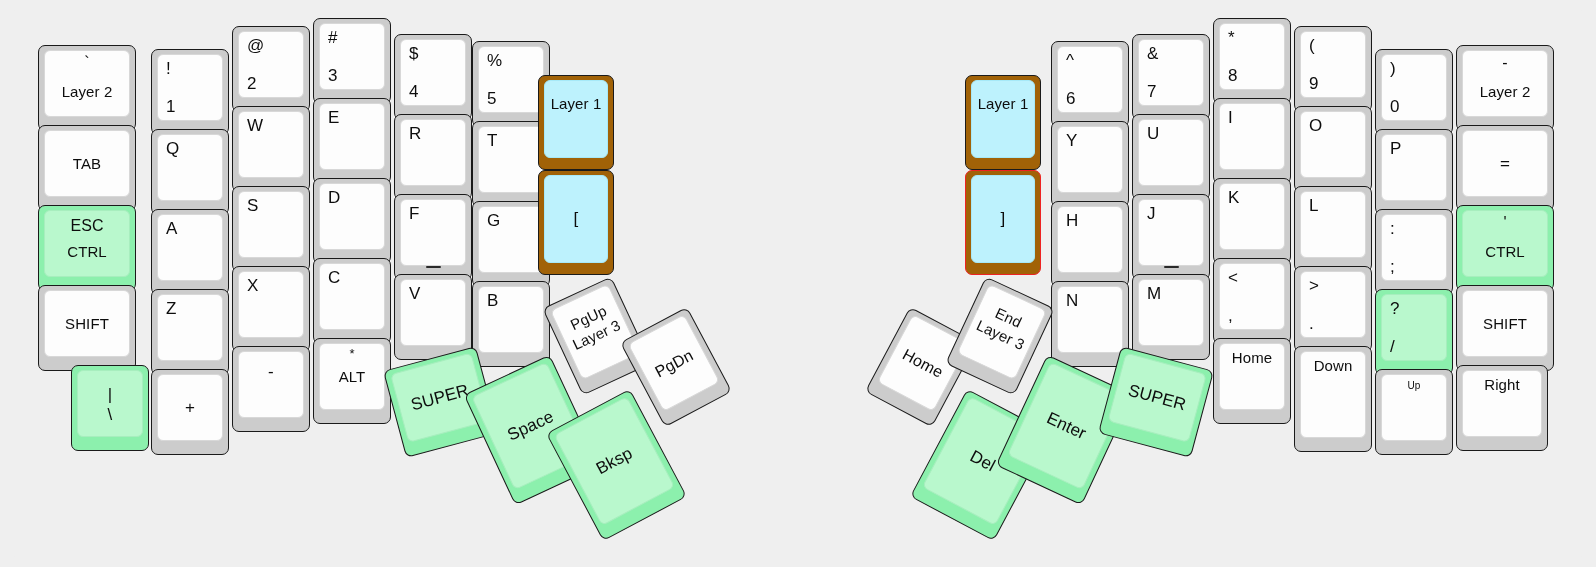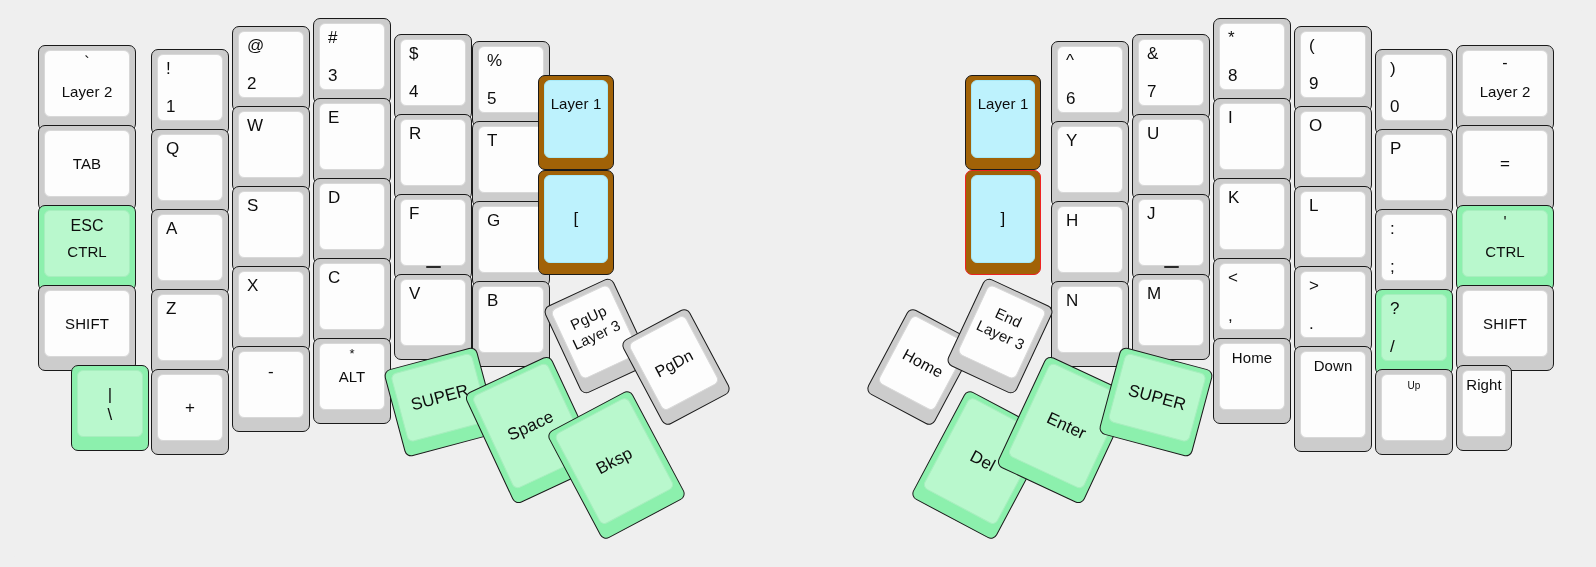--- a/index.html
+++ b/index.html
@@ -447,21 +447,21 @@
         <div class="cap">
           <div class="lg tc">'</div>
           <div class="lg ctb">CTRL</div>
         </div>
       </div>
       <div class="key" style="left:1442px; top:278px; width:98px; height:86px;">
         <div class="cap">
           <div class="lg ct">SHIFT</div>
         </div>
       </div>
-      <div class="key" style="left:1442px; top:358px; width:56px; height:86px;">
+      <div class="key" style="left:1442px; top:358px; width:92px; height:86px;">
         <div class="cap">
           <div class="lg tc" style="font-size:15px; top:6px;">Right</div>
         </div>
       </div>
 
       <div class="key" style="left:869px; top:312px; width:76px; height:96px; transform: rotate(28deg);">
         <div class="cap">
           <div class="lg ct" style="font-size:16px;">Home</div>
         </div>
       </div>

